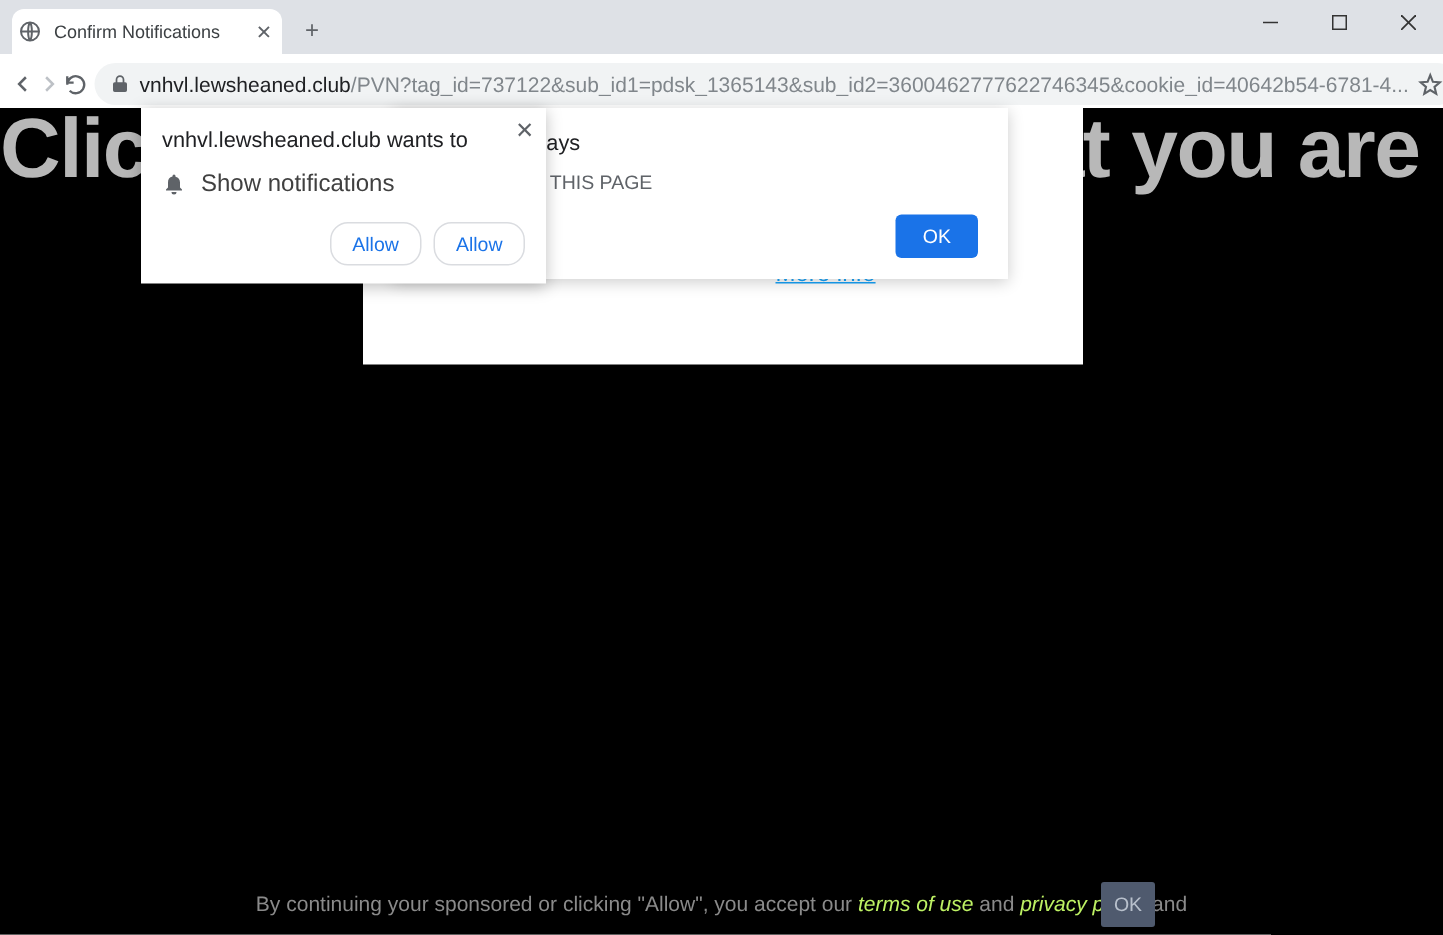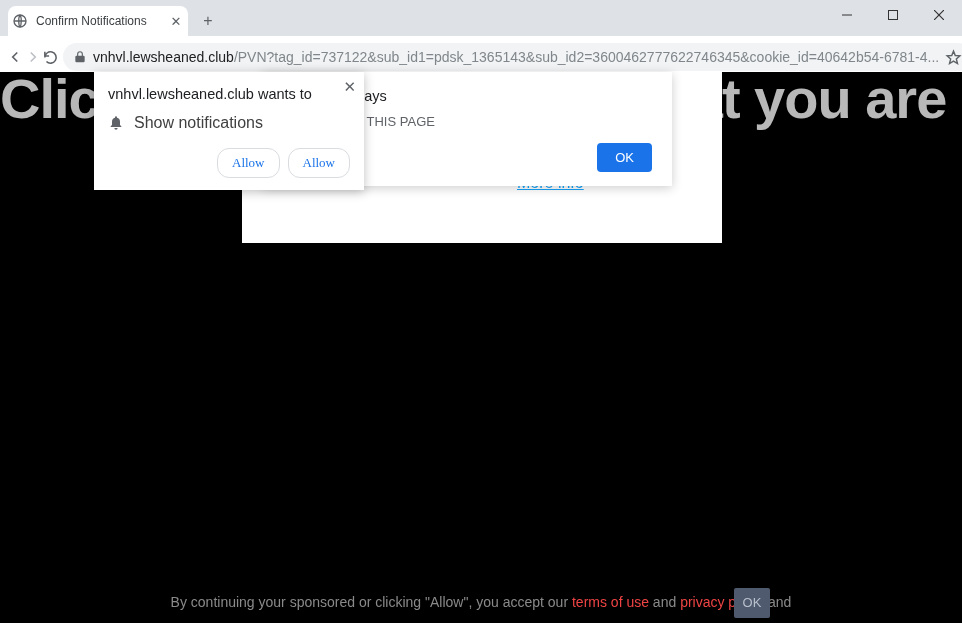--- a/index.html
+++ b/index.html
@@ -9,56 +9,56 @@
 .titlebar { height: 36px; background: #dee1e6; display: flex; align-items: flex-end; position: relative; }
 .tab { background: #fff; height: 30px; width: 180px; margin-left: 8px; border-radius: 8px 8px 0 0; display: flex; align-items: center; padding: 0 4px; gap: 8px; position: relative; }
 .tab-favicon { width: 16px; height: 16px; display: flex; align-items: center; justify-content: center; }
 .tab-title { font-size: 12px; color: #3c4043; flex: 1; white-space: nowrap; overflow: hidden; }
 .tab-close { width: 16px; height: 16px; display: flex; align-items: center; justify-content: center; cursor: pointer; color: #5f6368; font-size: 13px; }
 .newtab { width: 28px; height: 28px; display: flex; align-items: center; justify-content: center; cursor: pointer; color: #5f6368; font-size: 16px; margin-left: 6px; margin-bottom: 1px; }
 .win-controls { position: absolute; right: 0; top: 0; display: flex; }
 .win-btn { width: 46px; height: 30px; display: flex; align-items: center; justify-content: center; cursor: pointer; color: #333; }
 
 
-.toolbar { height: 44px; background: #fff; border-bottom: 2px solid #4c1d95; display: flex; align-items: center; padding: 0 6px; gap: 0; }
+.toolbar { height: 44px; background: #fff; border-bottom: 4px solid #4c1d95; display: flex; align-items: center; padding: 0 6px; gap: 0; }
 .nav-btn { width: 28px; height: 28px; border-radius: 50%; display: flex; align-items: center; justify-content: center; cursor: pointer; color: #5f6368; }
 .nav-btn.disabled { color: #bdc1c6; cursor: default; }
 .omnibox { flex: 1; height: 28px; background: #f1f3f4; border-radius: 14px; display: flex; align-items: center; padding: 0 10px; gap: 6px; margin: 0 4px; }
 .lock-icon { color: #5f6368; }
 .url { font-size: 14px; color: #202124; white-space: nowrap; overflow: hidden; flex: 1; }
 .url .domain { color: #202124; }
 .url .path { color: #80868b; }
 
 
 .content { position: absolute; top: 72px; left: 0; right: 0; bottom: 0; background: #000; overflow: hidden; }
 .big-text { position: absolute; top: -6px; left: 0; right: 0; font-size: 56px; font-weight: 700; color: #b8b8b8; white-space: nowrap; letter-spacing: -1px; }
 .white-panel { position: absolute; left: 242px; top: 0; width: 480px; height: 171px; background: #fff; }
 .more-info { position: absolute; left: 275px; top: 102px; color: #18a4fa; font-size: 16px; }
 
 
 .bottom-bar { position: absolute; bottom: 10px; left: 0; right: 0; display: flex; align-items: center; justify-content: center; color: #8a8a8a; font-size: 14px; }
 .bottom-text { text-align: center; line-height: 1.5; }
-.bottom-text a { color: #ef4444; text-decoration: none; }
+.bottom-text a { color: #bef264; text-decoration: none; font-style: italic; }
 .bottom-ok { position: absolute; right: 192px; width: 36px; height: 30px; background: #4f5a6e; color: #b8c0cc; display: flex; align-items: center; justify-content: center; font-size: 13px; border-radius: 2px; cursor: pointer; }
 
 
 .js-alert { position: absolute; left: 262px; top: 72px; width: 410px; background: #fff; box-shadow: 0 2px 10px rgba(0,0,0,0.2); padding: 16px 20px 14px; }
 .js-alert-title { font-size: 14.5px; color: #202124; margin-bottom: 10px; }
 .js-alert-body { font-size: 13px; color: #5f6368; margin-bottom: 14px; }
 .js-alert-actions { display: flex; justify-content: flex-end; }
 .js-alert-ok { background: #1a73e8; color: #fff; border: none; padding: 7px 18px; font-size: 13px; border-radius: 4px; cursor: pointer; }
 
 
 .perm { position: absolute; left: 94px; top: 72px; width: 270px; background: #fff; box-shadow: 0 2px 10px rgba(0,0,0,0.25); padding: 14px 14px 12px; }
 .perm-close { position: absolute; right: 8px; top: 6px; color: #5f6368; cursor: pointer; font-size: 15px; }
 .perm-title { font-size: 14.5px; color: #202124; margin-bottom: 12px; }
 .perm-row { display: flex; align-items: center; gap: 10px; margin-bottom: 16px; }
 .perm-row-text { font-size: 16px; color: #404040; }
 .perm-actions { display: flex; justify-content: flex-end; gap: 8px; }
-.perm-btn { background: #fff; border: 1px solid #dadce0; color: #1a73e8; padding: 6px 14px; font-size: 13px; border-radius: 12px; cursor: pointer; font-family: Liberation Serif, serif; }
+.perm-btn { background: #fff; border: 1px solid #dadce0; color: #1a73e8; padding: 6px 14px; font-size: 13px; border-radius: 12px; cursor: pointer; }
 
 svg { display: block; }
 </style>
 </head>
 <body>
 
 <div class="titlebar">
   <div class="tab">
     <span class="tab-favicon">
       <svg width="16" height="16" viewBox="0 0 24 24" fill="none" stroke="#5f6368" stroke-width="2">

